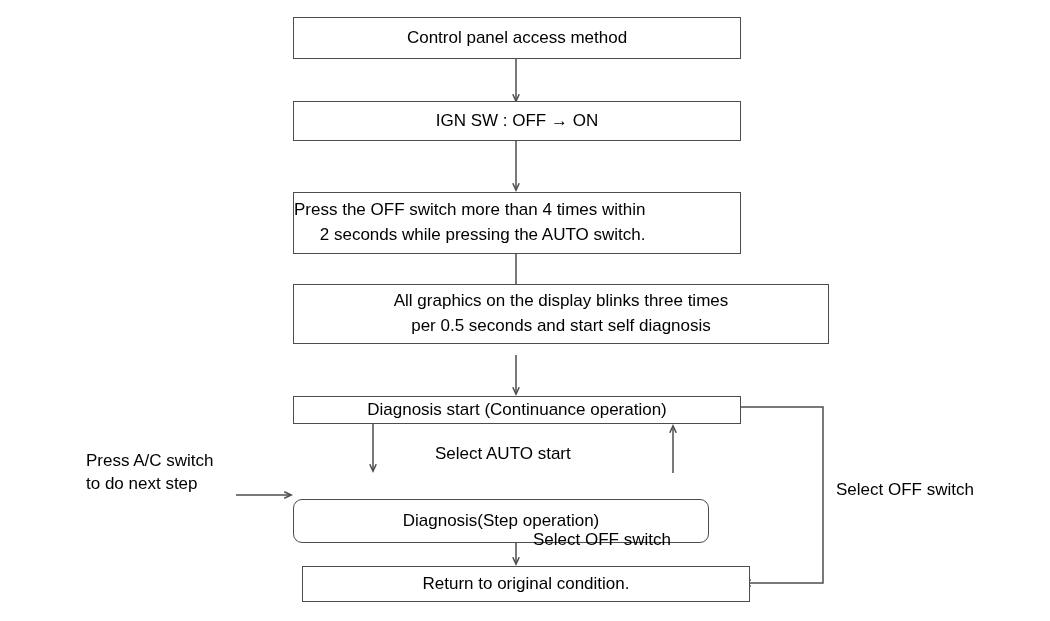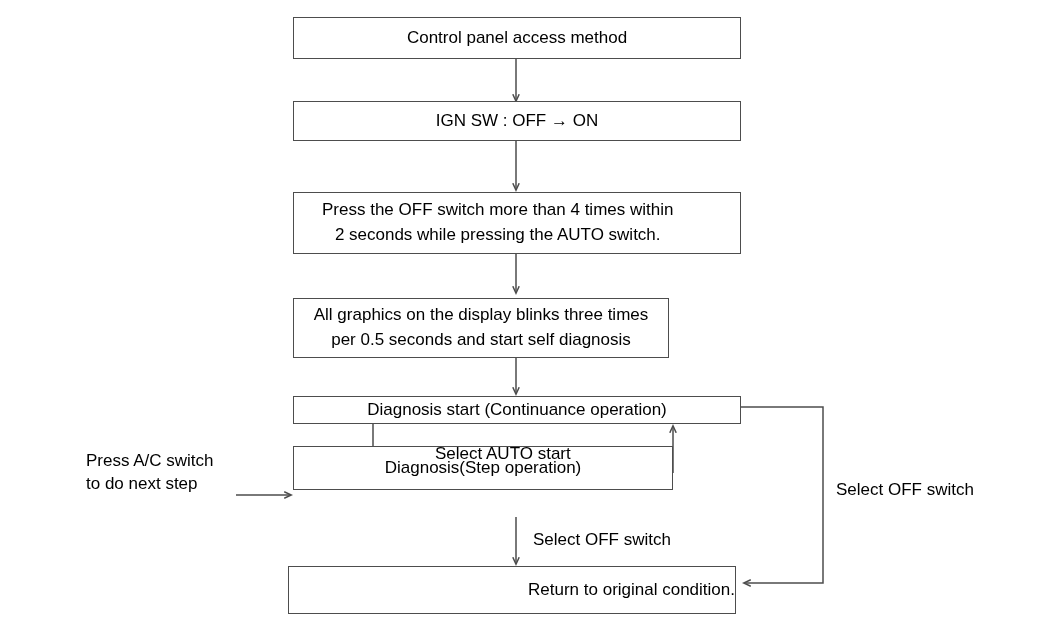--- a/index.html
+++ b/index.html
@@ -23,22 +23,22 @@
     display: flex;
     align-items: center;
     justify-content: center;
     text-align: center;
     color: #000000;
     font-size: 17px;
     line-height: 1.45;
   }
   .node.left-align {
     justify-content: flex-start;
-    text-align: center;
-    padding-left: 28px;
+    text-align: right;
+    padding-left: 0;
   }
   .node-text {
     display: block;
     white-space: pre-line;
   }
   .edge-label {
     position: absolute;
     color: #000000;
     font-size: 17px;
     line-height: 1.35;
@@ -88,34 +88,34 @@
 
   <div class="node" style="left:293px; top:101px; width:448px; height:40px;">
     <span class="node-text">IGN SW : OFF → ON</span>
   </div>
 
   <div class="node left-align" style="left:293px; top:192px; width:448px; height:62px;">
     <span class="node-text">Press the OFF switch more than 4 times within
 2 seconds while pressing the AUTO switch.</span>
   </div>
 
-  <div class="node" style="left:293px; top:298px; width:376px; height:60px;text-align:center;">
+  <div class="node" style="left:293px; top:284px; width:536px; height:60px;text-align:center;">
     <span class="node-text">All graphics on the display blinks three times
 per 0.5 seconds and start self diagnosis</span>
   </div>
 
   <div class="node" style="left:293px; top:396px; width:448px; height:28px;align-items:flex-end;">
     <span class="node-text">Diagnosis start (Continuance operation)</span>
   </div>
 
-  <div class="node" style="left:293px; top:446px; width:380px; height:44px;">
+  <div class="node" style="left:293px; top:499px; width:416px; height:44px;border-radius:9px;">
     <span class="node-text">Diagnosis(Step operation)</span>
   </div>
 
-  <div class="node" style="left:288px; top:566px; width:448px; height:48px;justify-content:flex-end;">
+  <div class="node" style="left:302px; top:566px; width:448px; height:36px;">
     <span class="node-text">Return to original condition.</span>
   </div>
 
   <div class="edge-label" style="left:435px; top:443px;">Select AUTO start</div>
 
   <div class="edge-label" style="left:533px; top:529px;">Select OFF switch</div>
 
   <div class="edge-label" style="left:836px; top:479px;">Select OFF switch</div>
 
   <div class="edge-label" style="left:86px; top:450px;">Press A/C switch

